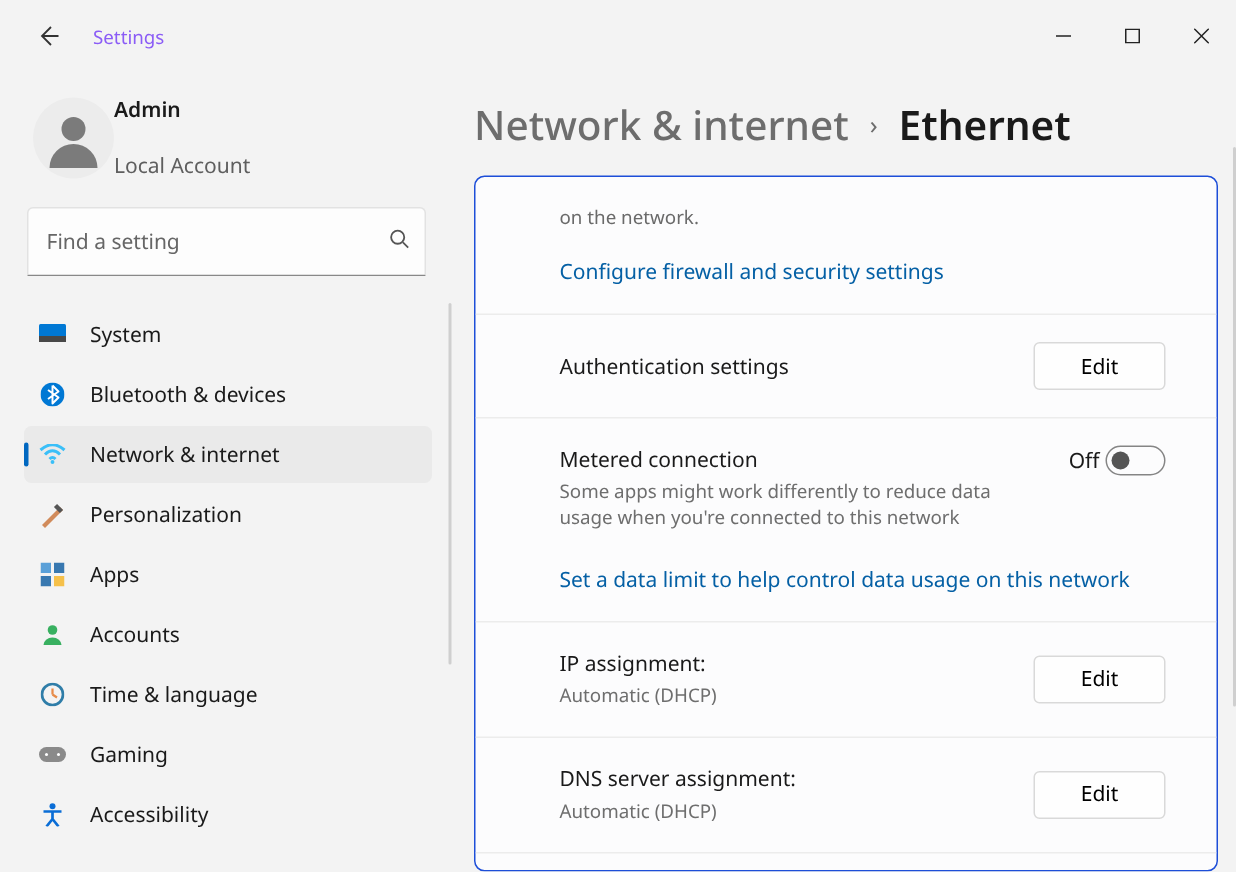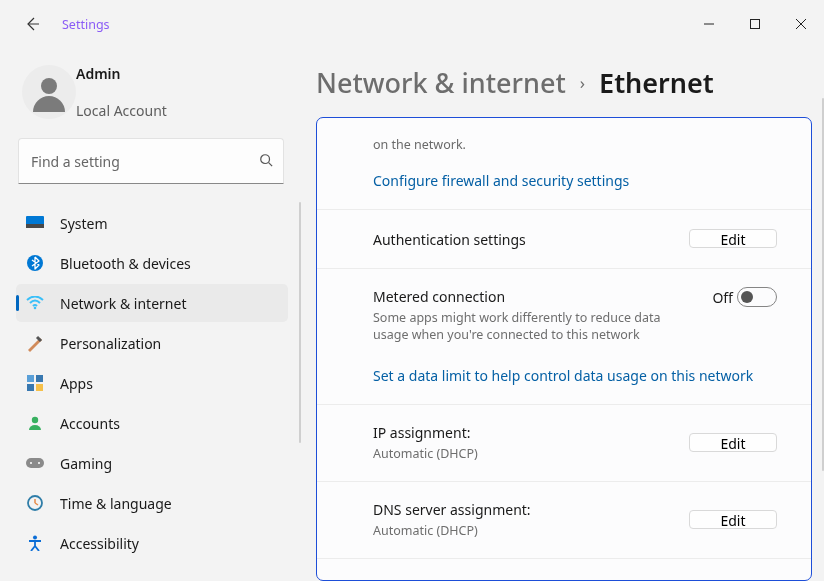--- a/index.html
+++ b/index.html
@@ -140,21 +140,21 @@
   .row {
     display:flex; align-items:center; gap:16px;
   }
   .row .txt { flex:1; min-width:0;}
   .row .title { font-size:14px; color:#1a1a1a; }
   .row .sub { font-size:12.5px; color:#6e6e6e; margin-top:4px; line-height:1.35;}
   .row .ctrl { flex-shrink:0; }
   .section.combine { }
 
   .btn {
-    height:19px; min-width:88px;
+    height:32px; min-width:88px;
     border:1px solid #d9d9d9;
     background:#fefefe;
     border-radius:4px;
     font:inherit; font-size:14px;
     padding: 0 20px;
   }
 
   .toggle-wrap { display:flex; align-items:flex-end; gap:4px;}
   .toggle-label { font-size:14px; }
   .toggle {
@@ -292,37 +292,37 @@
             <svg width="16" height="16" viewBox="0 0 16 16">
                 <circle cx="8" cy="5" r="3.2" fill="#38b060"></circle>
                 <path d="M2 15 a6 5 0 0 1 12 0 Z" fill="#38b060"></path>
               </svg>
           </span>
           <span>Accounts</span>
         </div>
 
         <div class="nav-item">
           <span class="nav-icon">
+            <svg width="16" height="16" viewBox="0 0 16 16">
+                <circle cx="8" cy="8" r="7" fill="none" stroke="#2f7da8" stroke-width="1.8"></circle>
+                <path d="M8 8 L8 4 M8 8 L11 10" stroke="#e78b48" stroke-width="1.5"></path>
+              </svg>
+          </span>
+          <span>Time &amp; language</span>
+        </div>
+
+        <div class="nav-item">
+          <span class="nav-icon">
             <svg width="18" height="12" viewBox="0 0 18 12">
                 <rect x="0" y="1" width="18" height="10" rx="5" fill="#8a8a8a"></rect>
                 <circle cx="5" cy="6" r="1" fill="#fff"></circle>
                 <circle cx="13" cy="6" r="1" fill="#fff"></circle>
               </svg>
           </span>
           <span>Gaming</span>
-        </div>
-
-        <div class="nav-item">
-          <span class="nav-icon">
-            <svg width="16" height="16" viewBox="0 0 16 16">
-                <circle cx="8" cy="8" r="7" fill="none" stroke="#2f7da8" stroke-width="1.8"></circle>
-                <path d="M8 8 L8 4 M8 8 L11 10" stroke="#e78b48" stroke-width="1.5"></path>
-              </svg>
-          </span>
-          <span>Time &amp; language</span>
         </div>
 
         <div class="nav-item">
           <span class="nav-icon">
             <svg width="16" height="16" viewBox="0 0 16 16">
                 <circle cx="8" cy="2.5" r="2" fill="#0a6dd6"></circle>
                 <path d="M2 6 L14 6 M8 6 L8 11 M8 11 L4 16 M8 11 L12 16" stroke="#0a6dd6" stroke-width="1.8" fill="none"></path>
               </svg>
           </span>
           <span>Accessibility</span>

